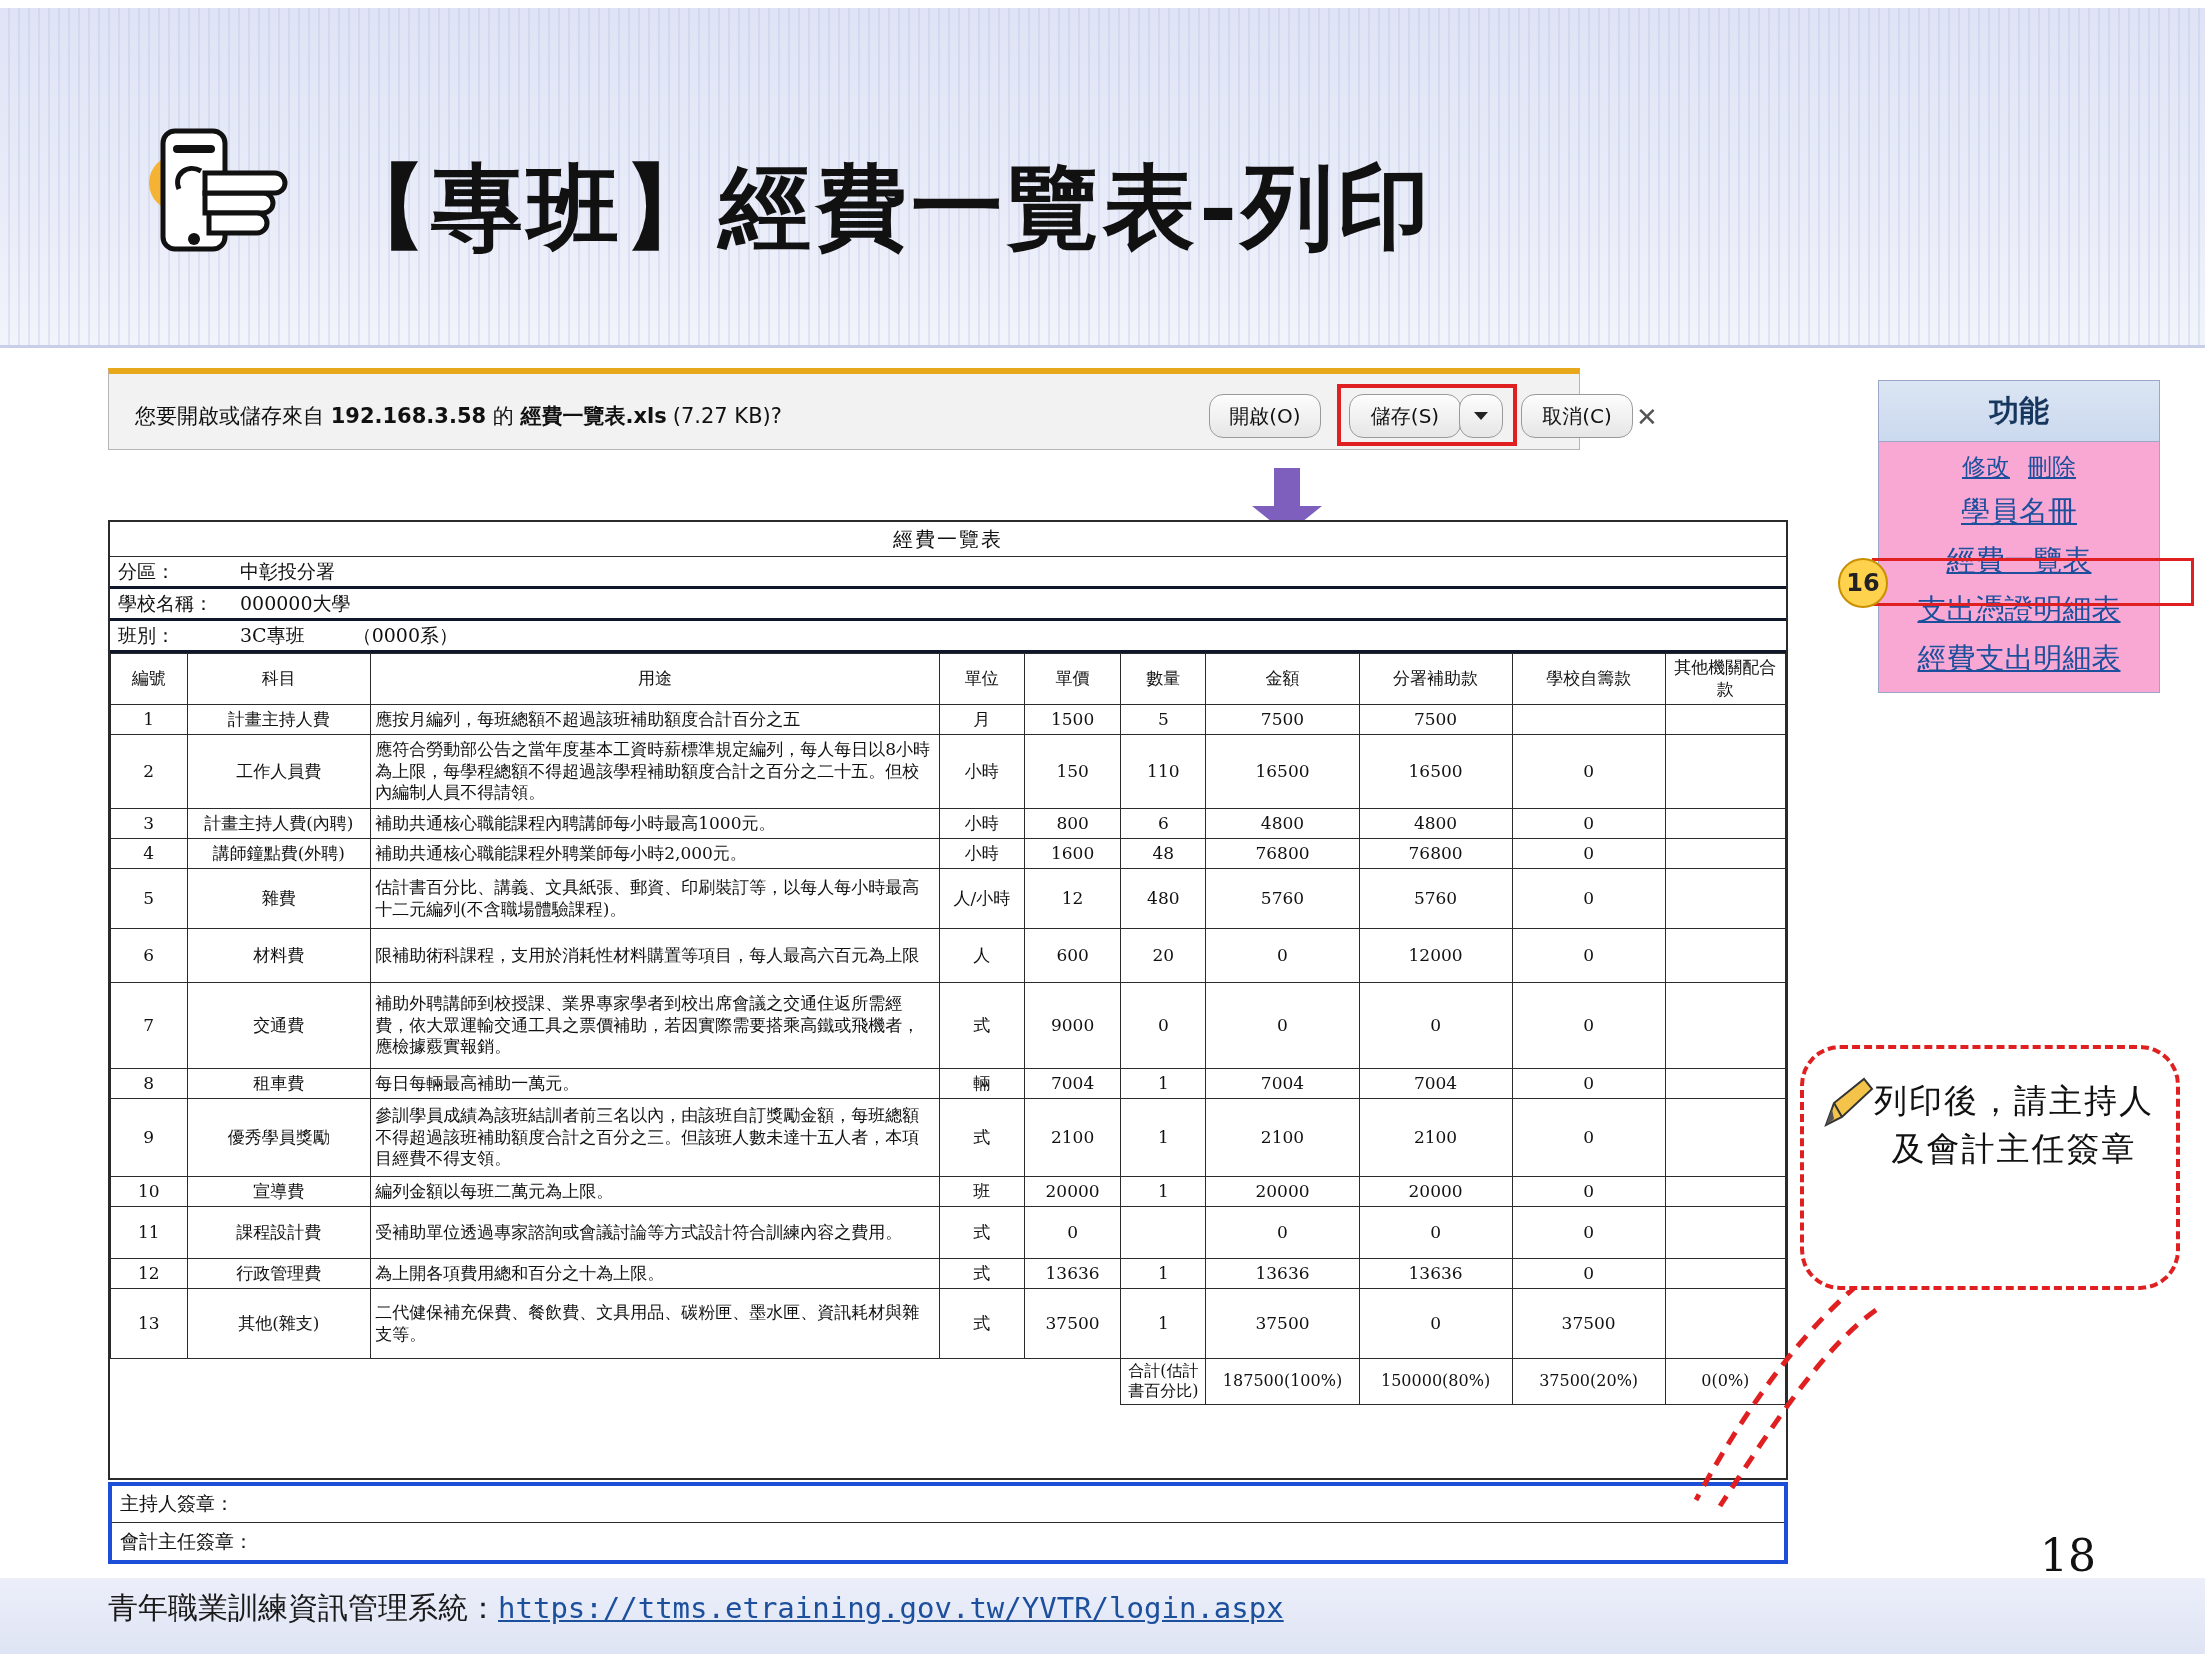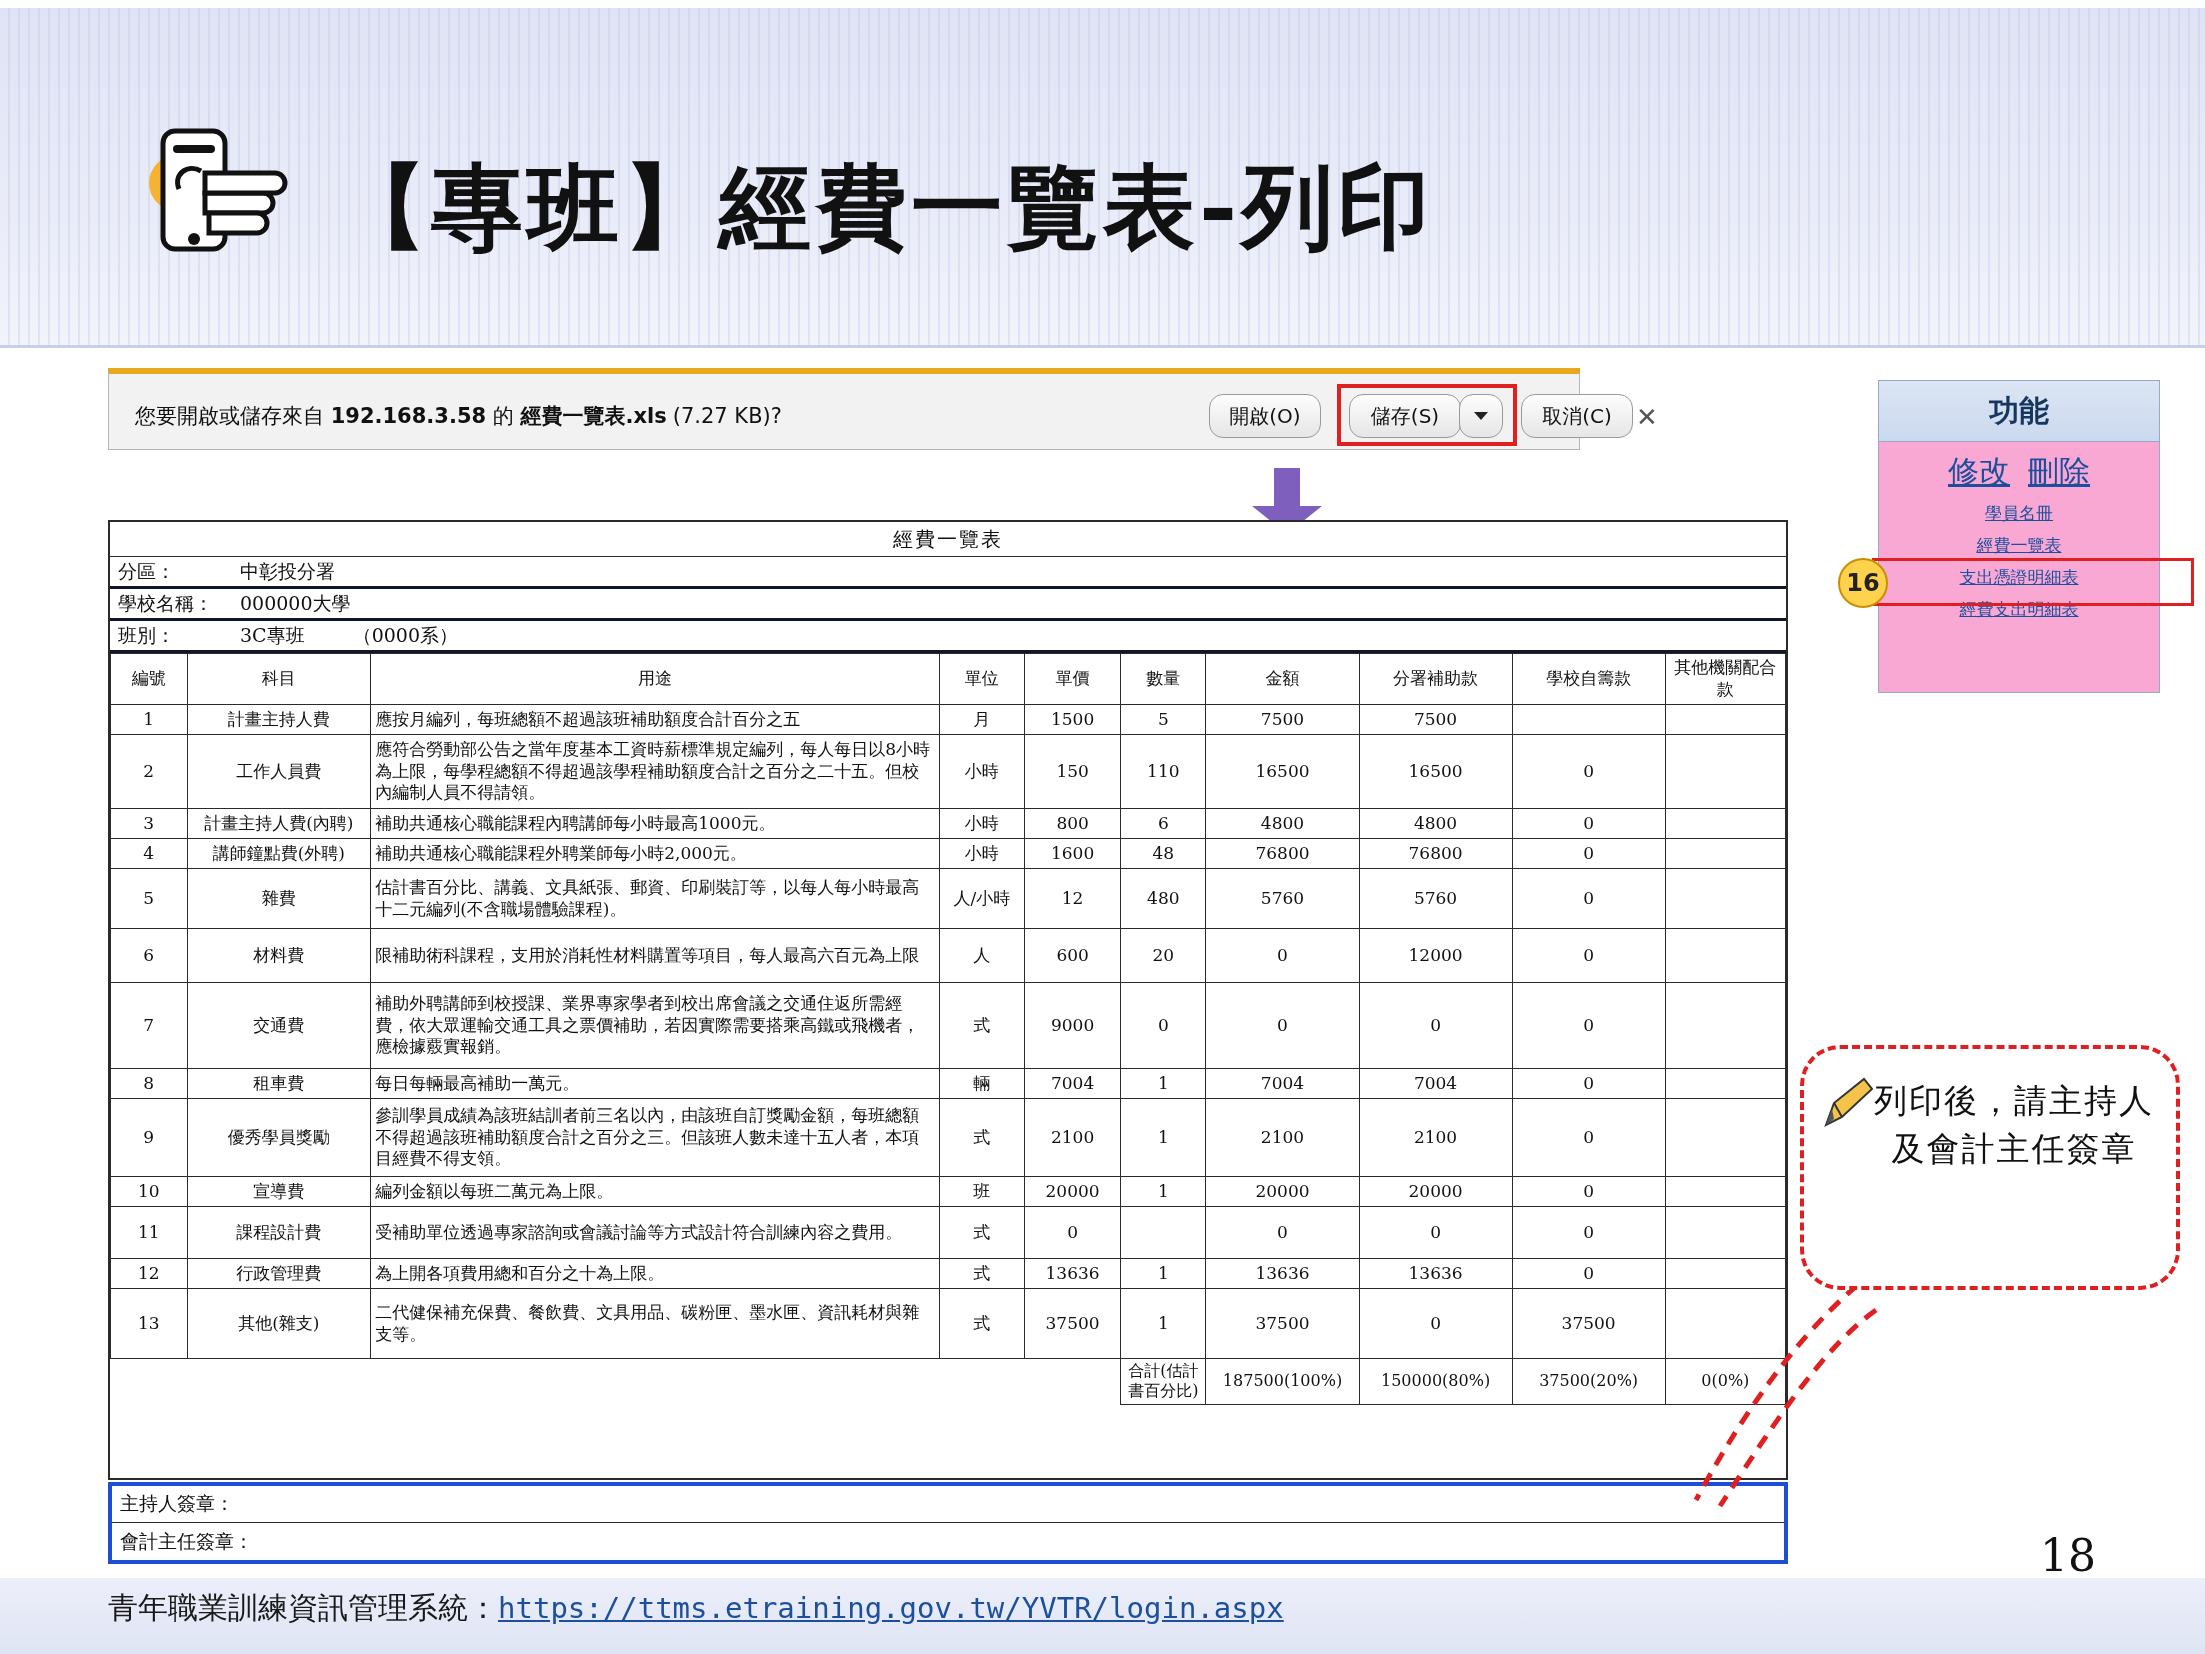--- a/index.html
+++ b/index.html
@@ -113,26 +113,26 @@
     position:absolute;left:1878px;top:380px;width:282px;height:313px;
     border:1px solid #9aa7c7;box-sizing:border-box;background:#f9a8d4;
   }
   .func-head{
     height:60px;background:linear-gradient(180deg,#dbe5f3,#cbd9ef);
     display:flex;align-items:center;justify-content:center;
     font-size:30px;font-weight:700;color:#17365d;
     font-family:"DejaVu Serif", serif;border-bottom:1px solid #9aa7c7;
   }
   .func-link{
-    display:block;text-align:center;font-size:17px;color:#1c4f9c;
+    display:block;text-align:center;font-size:29px;color:#1c4f9c;
     text-decoration:underline;margin-top:9px;
     font-family:"DejaVu Serif", serif;white-space:nowrap;
   }
   .func-row{display:flex;justify-content:center;gap:18px;margin-top:9px;}
-  .func-row a{font-size:31px;color:#1c4f9c;text-decoration:underline;font-family:"DejaVu Serif", serif;}
+  .func-row a{font-size:24px;color:#1c4f9c;text-decoration:underline;font-family:"DejaVu Serif", serif;}
   .hl-box{
     position:absolute;left:1872px;top:558px;width:322px;height:48px;
     border:3px solid #e02020;box-sizing:border-box;
   }
   .badge16{
     position:absolute;left:1838px;top:558px;width:46px;height:46px;border-radius:50%;
     background:#ffd24d;border:2px solid #c98f00;
     display:flex;align-items:center;justify-content:center;
     font-size:24px;font-weight:700;color:#222;font-family:"DejaVu Sans", sans-serif;
   }

